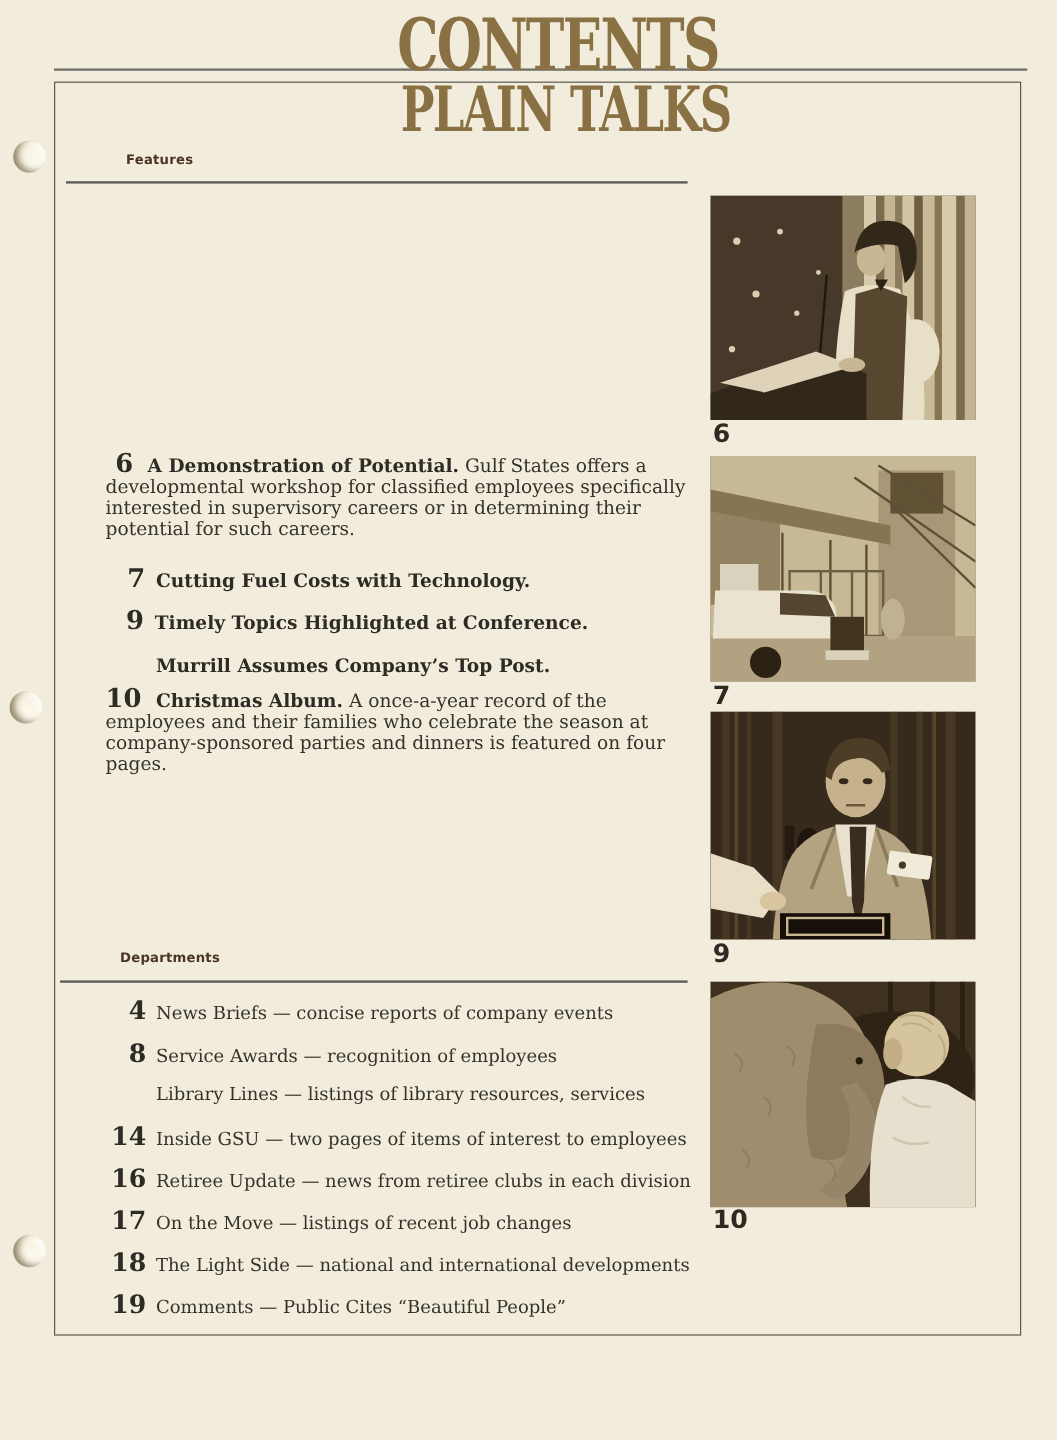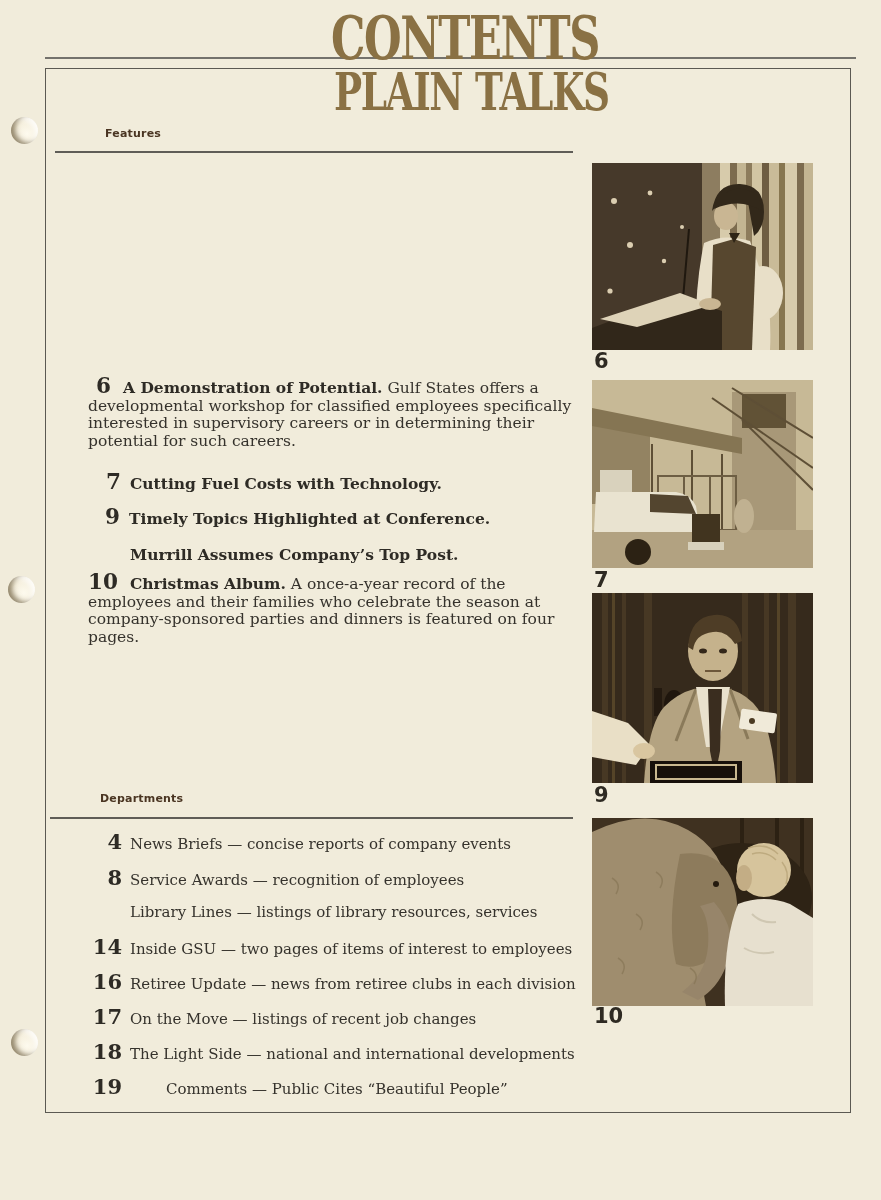--- a/index.html
+++ b/index.html
@@ -63,21 +63,21 @@
   .dept{
     position:absolute;left:58px;display:flex;align-items:baseline;
     white-space:nowrap;
   }
   .dnum{
     width:64px;text-align:right;padding-right:8px;flex:none;
     font-weight:bold;font-size:21px;line-height:20px;color:#2e2b25;
   }
   .dtext{font-size:15px;color:#35322c;}
   #dept-0{top:832px;} #dept-1{top:868px;} #dept-2{top:903px;} #dept-3{top:937px;}
-  #dept-4{top:972px;} #dept-5{top:1007px;justify-content:flex-end;} #dept-6{top:1042px;} #dept-7{top:1077px;gap:36px;}
+  #dept-4{top:972px;} #dept-5{top:1007px;justify-content:flex-end;} #dept-6{top:1042px;} #dept-7{top:1077px;}
 
   
   .photo{left:592px;width:221px;overflow:hidden;background:#8d7d60;}
   #photo-6{top:163px;height:187px;}
   #photo-7{top:380px;height:188px;}
   #photo-9{top:593px;height:190px;}
   #photo-10{top:818px;height:188px;}
   .photo svg{display:block;}
   .photo-label{
     left:594px;font-family:"DejaVu Sans", sans-serif;font-weight:bold;

